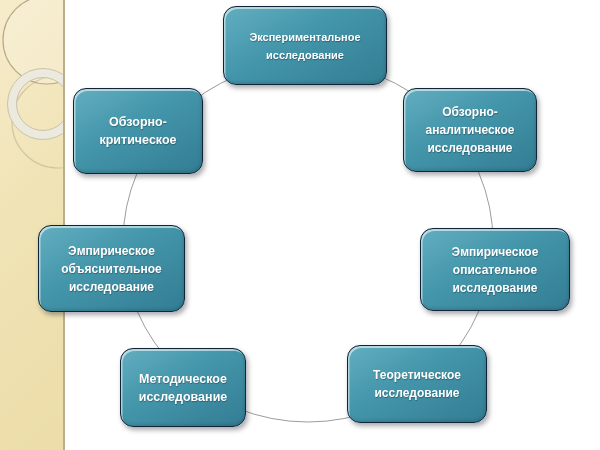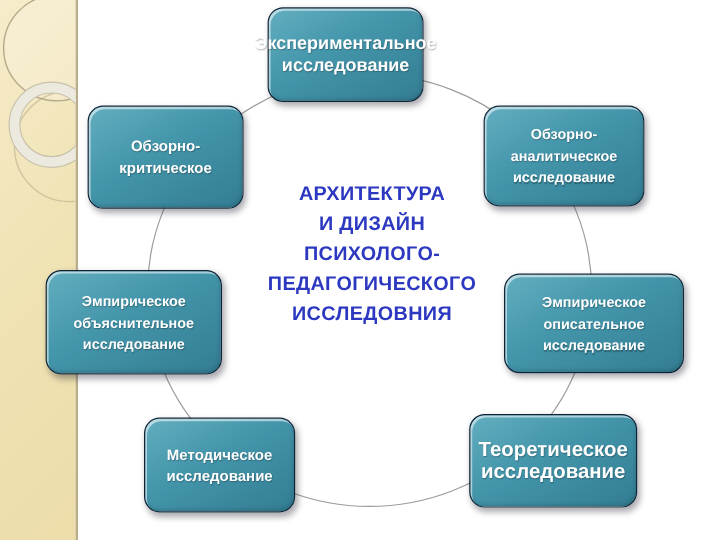--- a/index.html
+++ b/index.html
@@ -56,52 +56,47 @@
     line-height: 18px;
     border: 1.5px solid #0f2437;
     border-radius: 13px;
     background: linear-gradient(150deg, #63aec0 0%, #4496ab 42%, #337d93 100%);
     box-shadow: 2px 3px 5px rgba(40,40,55,0.40),
                 inset 1.5px 2px 0 rgba(255,255,255,0.55),
                 inset -1px -2px 3px rgba(0,0,0,0.12);
     text-shadow: 0.5px 1px 1px rgba(0,0,0,0.30);
     padding: 4px 8px;
   }
-  .node-experimental          { left: 223px; top: 6px;   width: 130px; height: 79px; font-size: 15px; }
+  .node-experimental          { left: 223px; top: 6px;   width: 164px; height: 79px; font-size: 11px; }
   .node-review-critical       { left: 73px;  top: 88px;  width: 130px; height: 86px; font-size: 12.5px; }
   .node-review-analytical     { left: 403px; top: 88px;  width: 134px; height: 84px; }
   .node-empirical-explanatory { left: 38px;  top: 225px; width: 147px; height: 87px; }
   .node-empirical-descriptive { left: 420px; top: 228px; width: 150px; height: 83px; }
   .node-methodological        { left: 120px; top: 348px; width: 126px; height: 79px; font-size: 12.5px; }
-  .node-theoretical           { left: 347px; top: 345px; width: 140px; height: 78px; font-size: 17px; margin-left: 44px; }
+  .node-theoretical           { left: 347px; top: 345px; width: 140px; height: 78px; font-size: 12px; }
 </style>
 </head>
 <body>
 
 <div class="stage">
 
   <div class="sidebar">
     <svg width="63" height="450" viewBox="0 0 63 450">
       <circle cx="47" cy="40" r="44" fill="rgba(255,255,255,0.18)" stroke="#b6ab8a" stroke-width="1.2"></circle>
       <circle cx="58" cy="122" r="46" fill="none" stroke="rgba(182,171,138,0.55)" stroke-width="1.2"></circle>
       <circle cx="43" cy="104" r="31" fill="none" stroke="#eceade" stroke-width="9"></circle>
       <circle cx="43" cy="104" r="35.5" fill="none" stroke="#c9c2ac" stroke-width="1"></circle>
       <circle cx="43" cy="104" r="26.5" fill="none" stroke="#c9c2ac" stroke-width="1"></circle>
     </svg>
   </div>
 
   <svg class="connector" width="600" height="450" viewBox="0 0 600 450">
     <ellipse cx="308" cy="242" rx="185" ry="180" fill="none" stroke="#9c9c9c" stroke-width="1"></ellipse>
   </svg>
 
-  <div class="title">АРХИТЕКТУРА
-И ДИЗАЙН
-ПСИХОЛОГО-
-ПЕДАГОГИЧЕСКОГО
-ИССЛЕДОВНИЯ</div>
 
   <div class="node node-experimental">Экспериментальное
 исследование</div>
 
   <div class="node node-review-critical">Обзорно-
 критическое</div>
 
   <div class="node node-review-analytical">Обзорно-
 аналитическое
 исследование</div>

